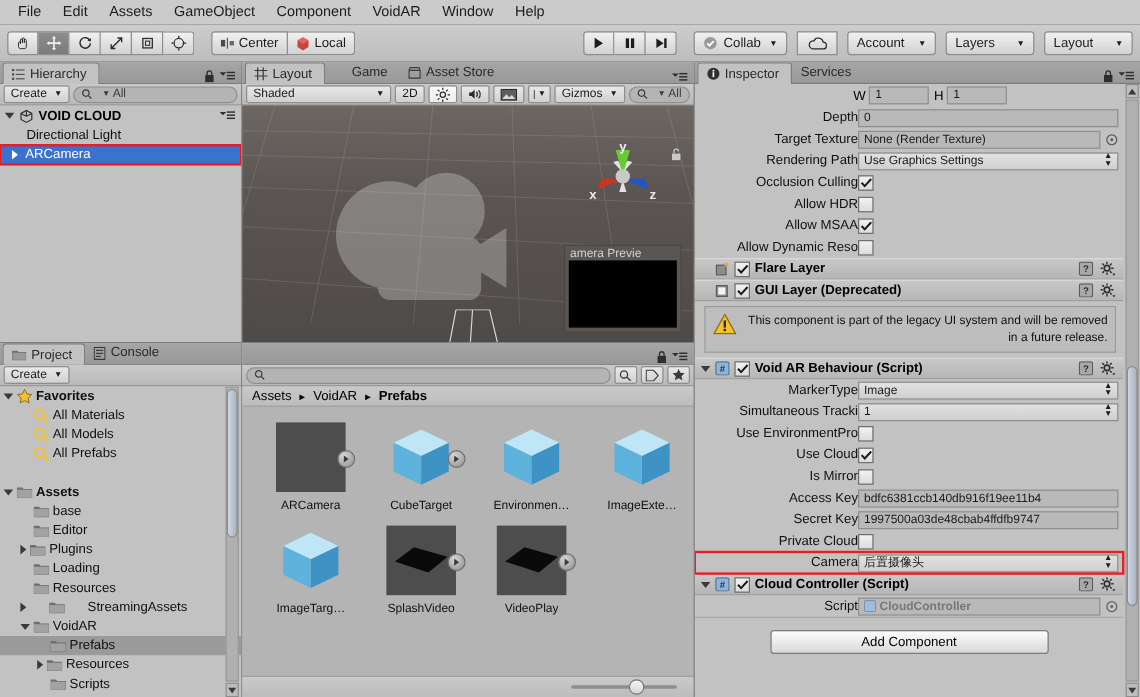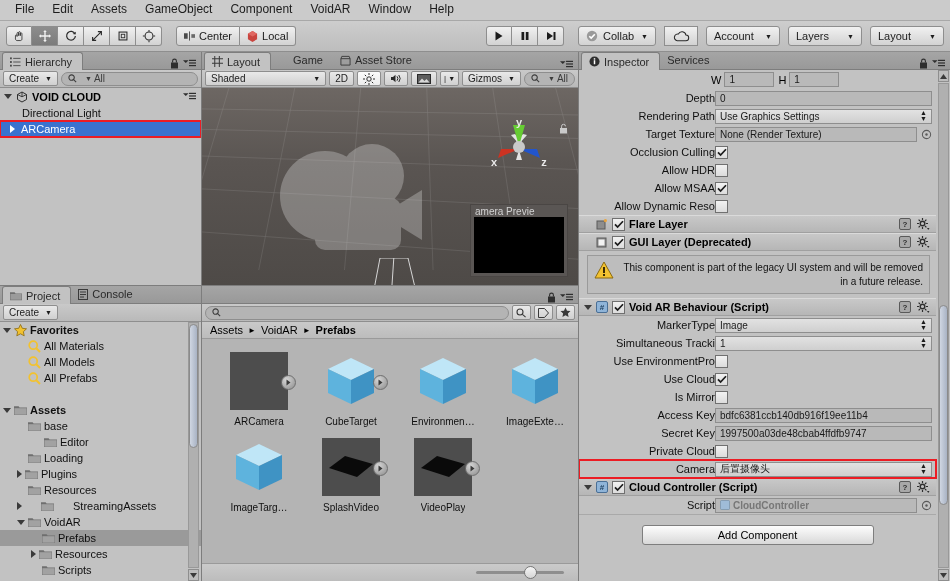--- a/index.html
+++ b/index.html
@@ -471,43 +471,43 @@
                 <span>Assets</span>
               </div>
               <div class="p-row" style="padding-left: 17px;">
                 <span style="width:8px;display:inline-block;"></span>
                 <svg width="13" height="11" viewBox="0 0 13 11">
                   <path d="M0 1.2h4.6l1 1.3H13V10H0z" fill="#6f6f6f"></path>
                   <path d="M0.4 3.2h12.2V9.7H.4z" fill="#a2a2a2"></path>
                 </svg>
                 <span>base</span>
               </div>
-              <div class="p-row" style="padding-left: 17px; margin-left: 16px;">
-                <span style="width:8px;display:inline-block;"></span>
-                <svg width="13" height="11" viewBox="0 0 13 11">
-                  <path d="M0 1.2h4.6l1 1.3H13V10H0z" fill="#6f6f6f"></path>
-                  <path d="M0.4 3.2h12.2V9.7H.4z" fill="#a2a2a2"></path>
-                </svg>
-                <span>Editor</span>
-              </div>
               <div class="p-row" style="padding-left: 17px;">
                 <span style="width:8px;display:inline-block;"></span>
                 <svg width="13" height="11" viewBox="0 0 13 11">
                   <path d="M0 1.2h4.6l1 1.3H13V10H0z" fill="#6f6f6f"></path>
                   <path d="M0.4 3.2h12.2V9.7H.4z" fill="#a2a2a2"></path>
                 </svg>
-                <span>Loading</span>
+                <span>Editor</span>
               </div>
               <div class="p-row" style="padding-left: 17px;">
                 <span class="tri tri-r"></span>
                 <svg width="13" height="11" viewBox="0 0 13 11">
                   <path d="M0 1.2h4.6l1 1.3H13V10H0z" fill="#6f6f6f"></path>
                   <path d="M0.4 3.2h12.2V9.7H.4z" fill="#a2a2a2"></path>
                 </svg>
                 <span>Plugins</span>
+              </div>
+              <div class="p-row" style="padding-left: 17px;">
+                <span style="width:8px;display:inline-block;"></span>
+                <svg width="13" height="11" viewBox="0 0 13 11">
+                  <path d="M0 1.2h4.6l1 1.3H13V10H0z" fill="#6f6f6f"></path>
+                  <path d="M0.4 3.2h12.2V9.7H.4z" fill="#a2a2a2"></path>
+                </svg>
+                <span>Loading</span>
               </div>
               <div class="p-row" style="padding-left: 17px;">
                 <span style="width:8px;display:inline-block;"></span>
                 <svg width="13" height="11" viewBox="0 0 13 11">
                   <path d="M0 1.2h4.6l1 1.3H13V10H0z" fill="#6f6f6f"></path>
                   <path d="M0.4 3.2h12.2V9.7H.4z" fill="#a2a2a2"></path>
                 </svg>
                 <span>Resources</span>
               </div>
               <div class="p-row" style="padding-left: 17px; gap: 19px;">
@@ -882,35 +882,35 @@
         </div>
 
         <div id="camera-props">
             <div class="row">
               <span class="lbl">Depth</span>
               <div class="field">
                 <span>0</span>
               </div>
             </div>
             <div class="row">
+              <span class="lbl">Target Texture</span>
+              <div class="field obj">
+                <span>None (Render Texture)</span>
+              </div>
+              <svg width="11" height="11" viewBox="0 0 12 12" style="margin-right:4px;">
+                <circle cx="6" cy="6" r="4.5" fill="none" stroke="#5a5a5a" stroke-width="1.1"></circle>
+                <circle cx="6" cy="6" r="1.3" fill="#5a5a5a"></circle>
+              </svg>
+            </div>
+            <div class="row">
               <span class="lbl">Rendering Path</span>
               <div class="field popup">
                 <span>Use Graphics Settings</span>
                 <span style="font-size:7px;line-height:.9;">▲<br>▼</span>
               </div>
-            </div>
-            <div class="row">
-              <span class="lbl">Target Texture</span>
-              <div class="field obj">
-                <span>None (Render Texture)</span>
-              </div>
-              <svg width="11" height="11" viewBox="0 0 12 12" style="margin-right:4px;">
-                <circle cx="6" cy="6" r="4.5" fill="none" stroke="#5a5a5a" stroke-width="1.1"></circle>
-                <circle cx="6" cy="6" r="1.3" fill="#5a5a5a"></circle>
-              </svg>
             </div>
             <div class="row">
               <span class="lbl">Occlusion Culling</span>
               <span class="cbx">
                 <svg width="10" height="9" viewBox="0 0 10 9">
                   <path d="M1 4.3l2.6 2.8L9 1.2" fill="none" stroke="#1c1c1c" stroke-width="1.7"></path>
                 </svg>
               </span>
             </div>
             <div class="row">

